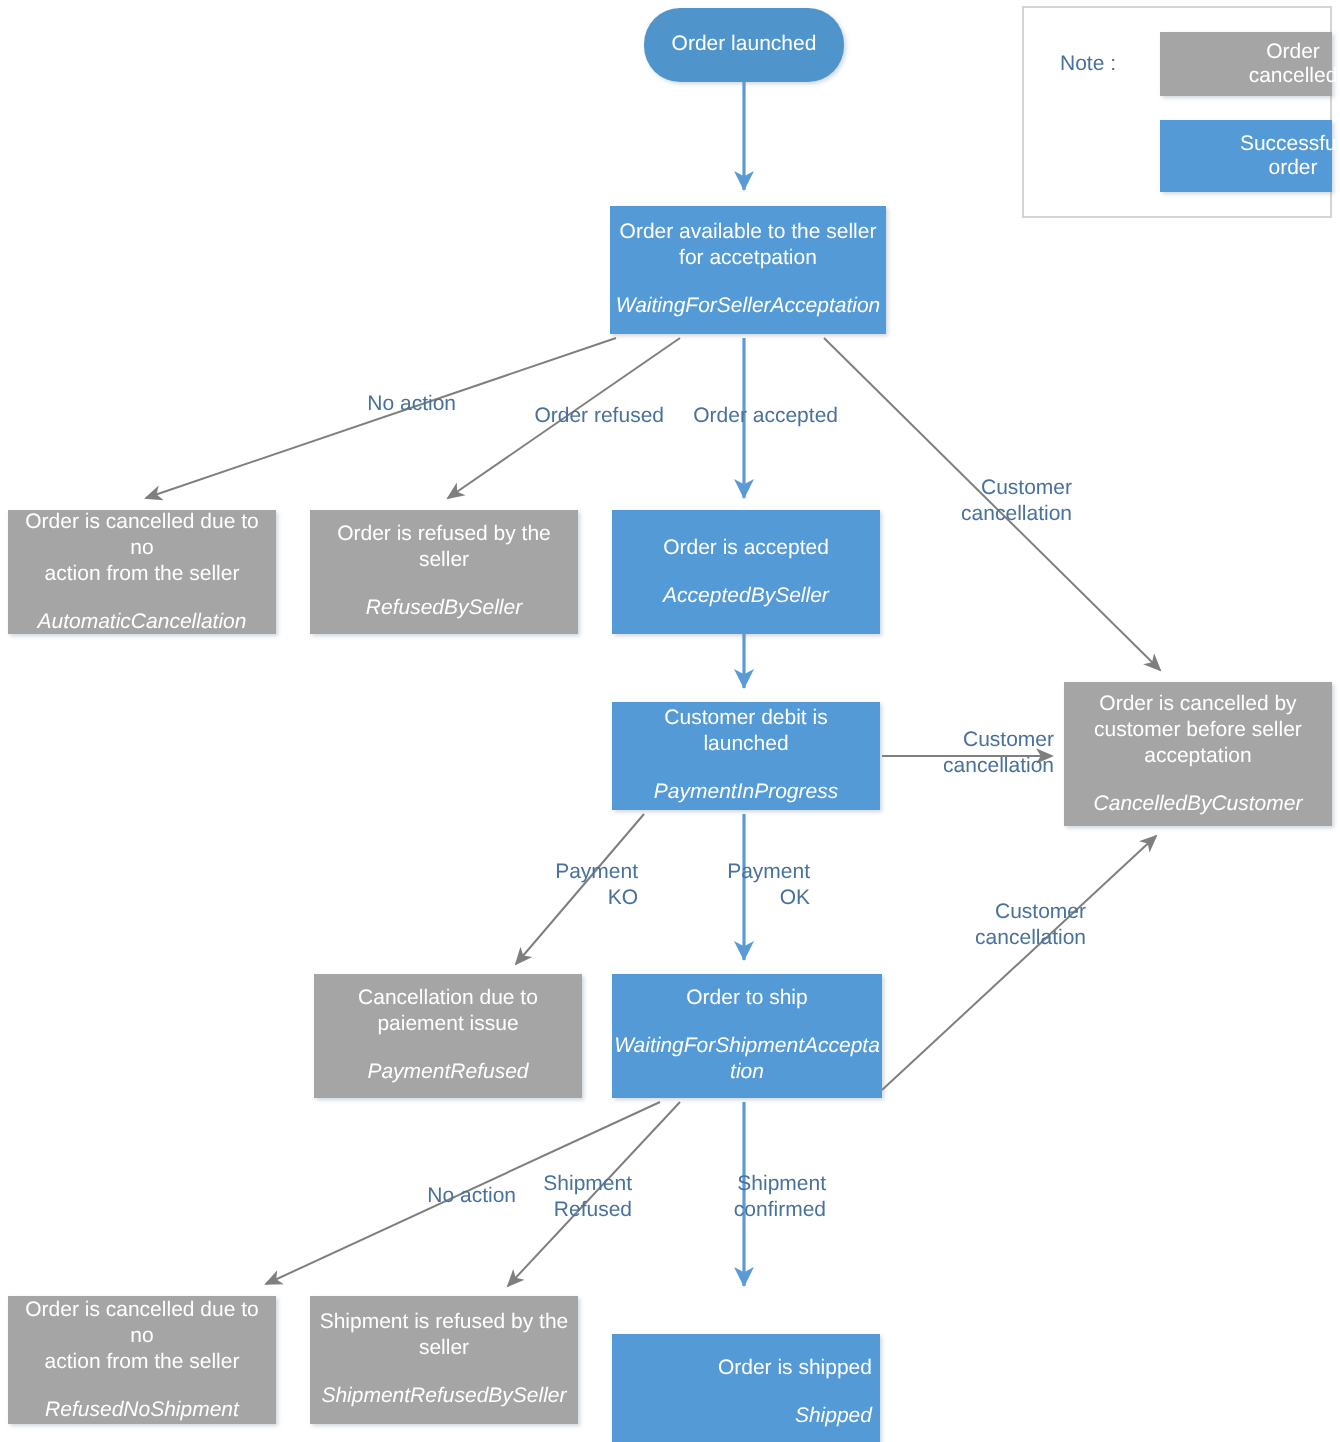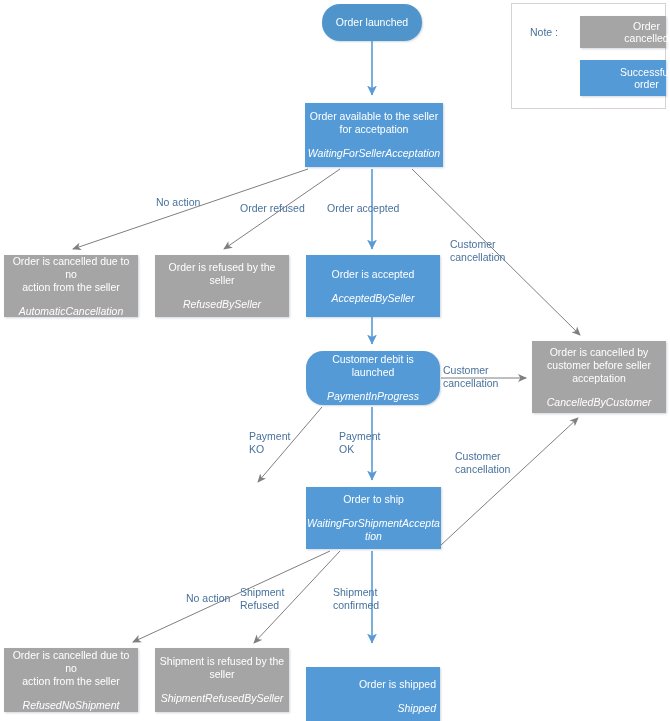--- a/index.html
+++ b/index.html
@@ -53,21 +53,21 @@
     margin-top: 11px;
     white-space: pre-line;
   }
   .node.start .title { margin: 0; }
 
   .edge-label {
     position: absolute;
     color: #48719c;
     font-size: 10.5px;
     line-height: 13px;
-    text-align: left;
+    text-align: right;
     white-space: pre-line;
     z-index: 4;
   }
 
   #legend {
     position: absolute;
     left: 511px;
     top: 3px;
     width: 155px;
     height: 106px;
@@ -159,32 +159,37 @@
   <div class="node gray" style="left:155px; top:255px; width:134px; height:62px;">
     <span class="title">Order is refused by the seller</span>
     <span class="state">RefusedBySeller</span>
   </div>
 
   <div class="node blue" style="left:306px; top:255px; width:134px; height:62px;">
     <span class="title">Order is accepted</span>
     <span class="state">AcceptedBySeller</span>
   </div>
 
-  <div class="node blue" style="left:306px; top:351px; width:134px; height:54px;border-radius:17px;">
+  <div class="node blue" style="left:306px; top:351px; width:134px; height:54px;">
     <span class="title">Customer debit is launched</span>
     <span class="state">PaymentInProgress</span>
   </div>
 
   <div class="node gray" style="left:532px; top:341px; width:134px; height:72px;">
     <span class="title">Order is cancelled by
 customer before seller
 acceptation</span>
     <span class="state">CancelledByCustomer</span>
   </div>
 
+  <div class="node gray" style="left:157px; top:487px; width:134px; height:62px;">
+    <span class="title">Cancellation due to
+paiement issue</span>
+    <span class="state">PaymentRefused</span>
+  </div>
 
   <div class="node blue" style="left:306px; top:487px; width:135px; height:62px;align-items:center;">
     <span class="title">Order to ship</span>
     <span class="state">WaitingForShipmentAccepta
 tion</span>
   </div>
 
   <div class="node gray" style="left:4px; top:648px; width:134px; height:64px;">
     <span class="title">Order is cancelled due to no
 action from the seller</span>

